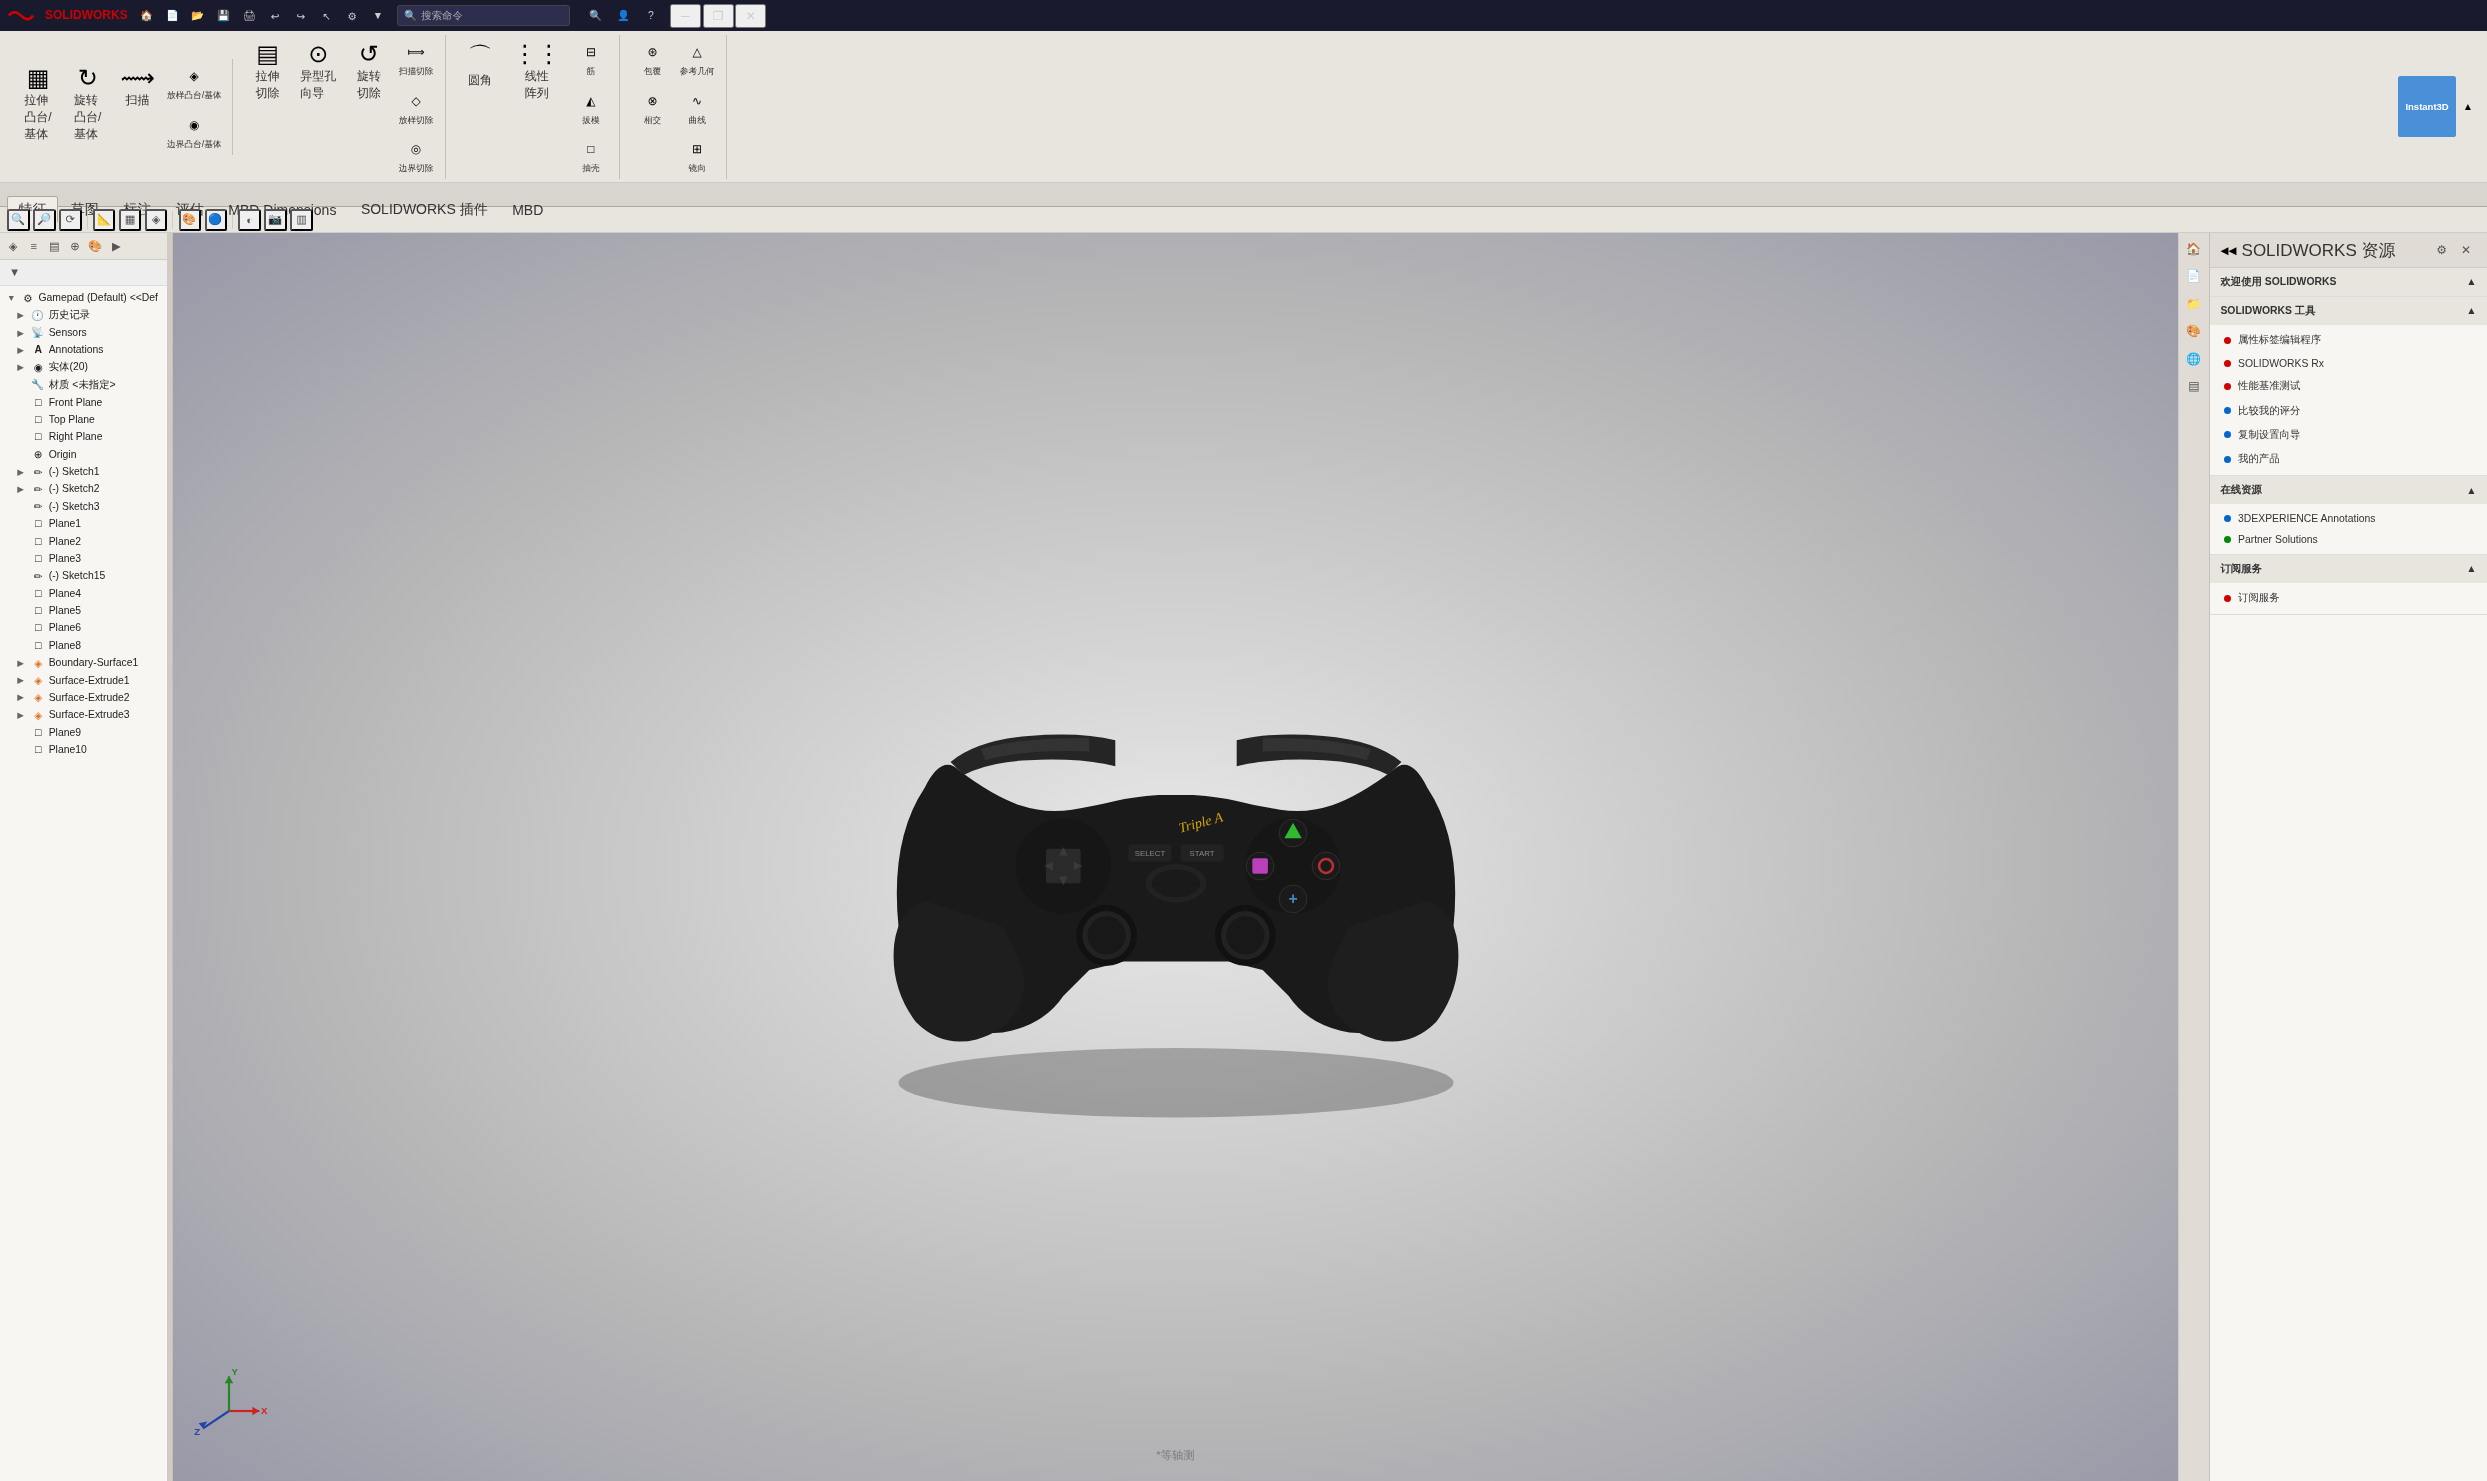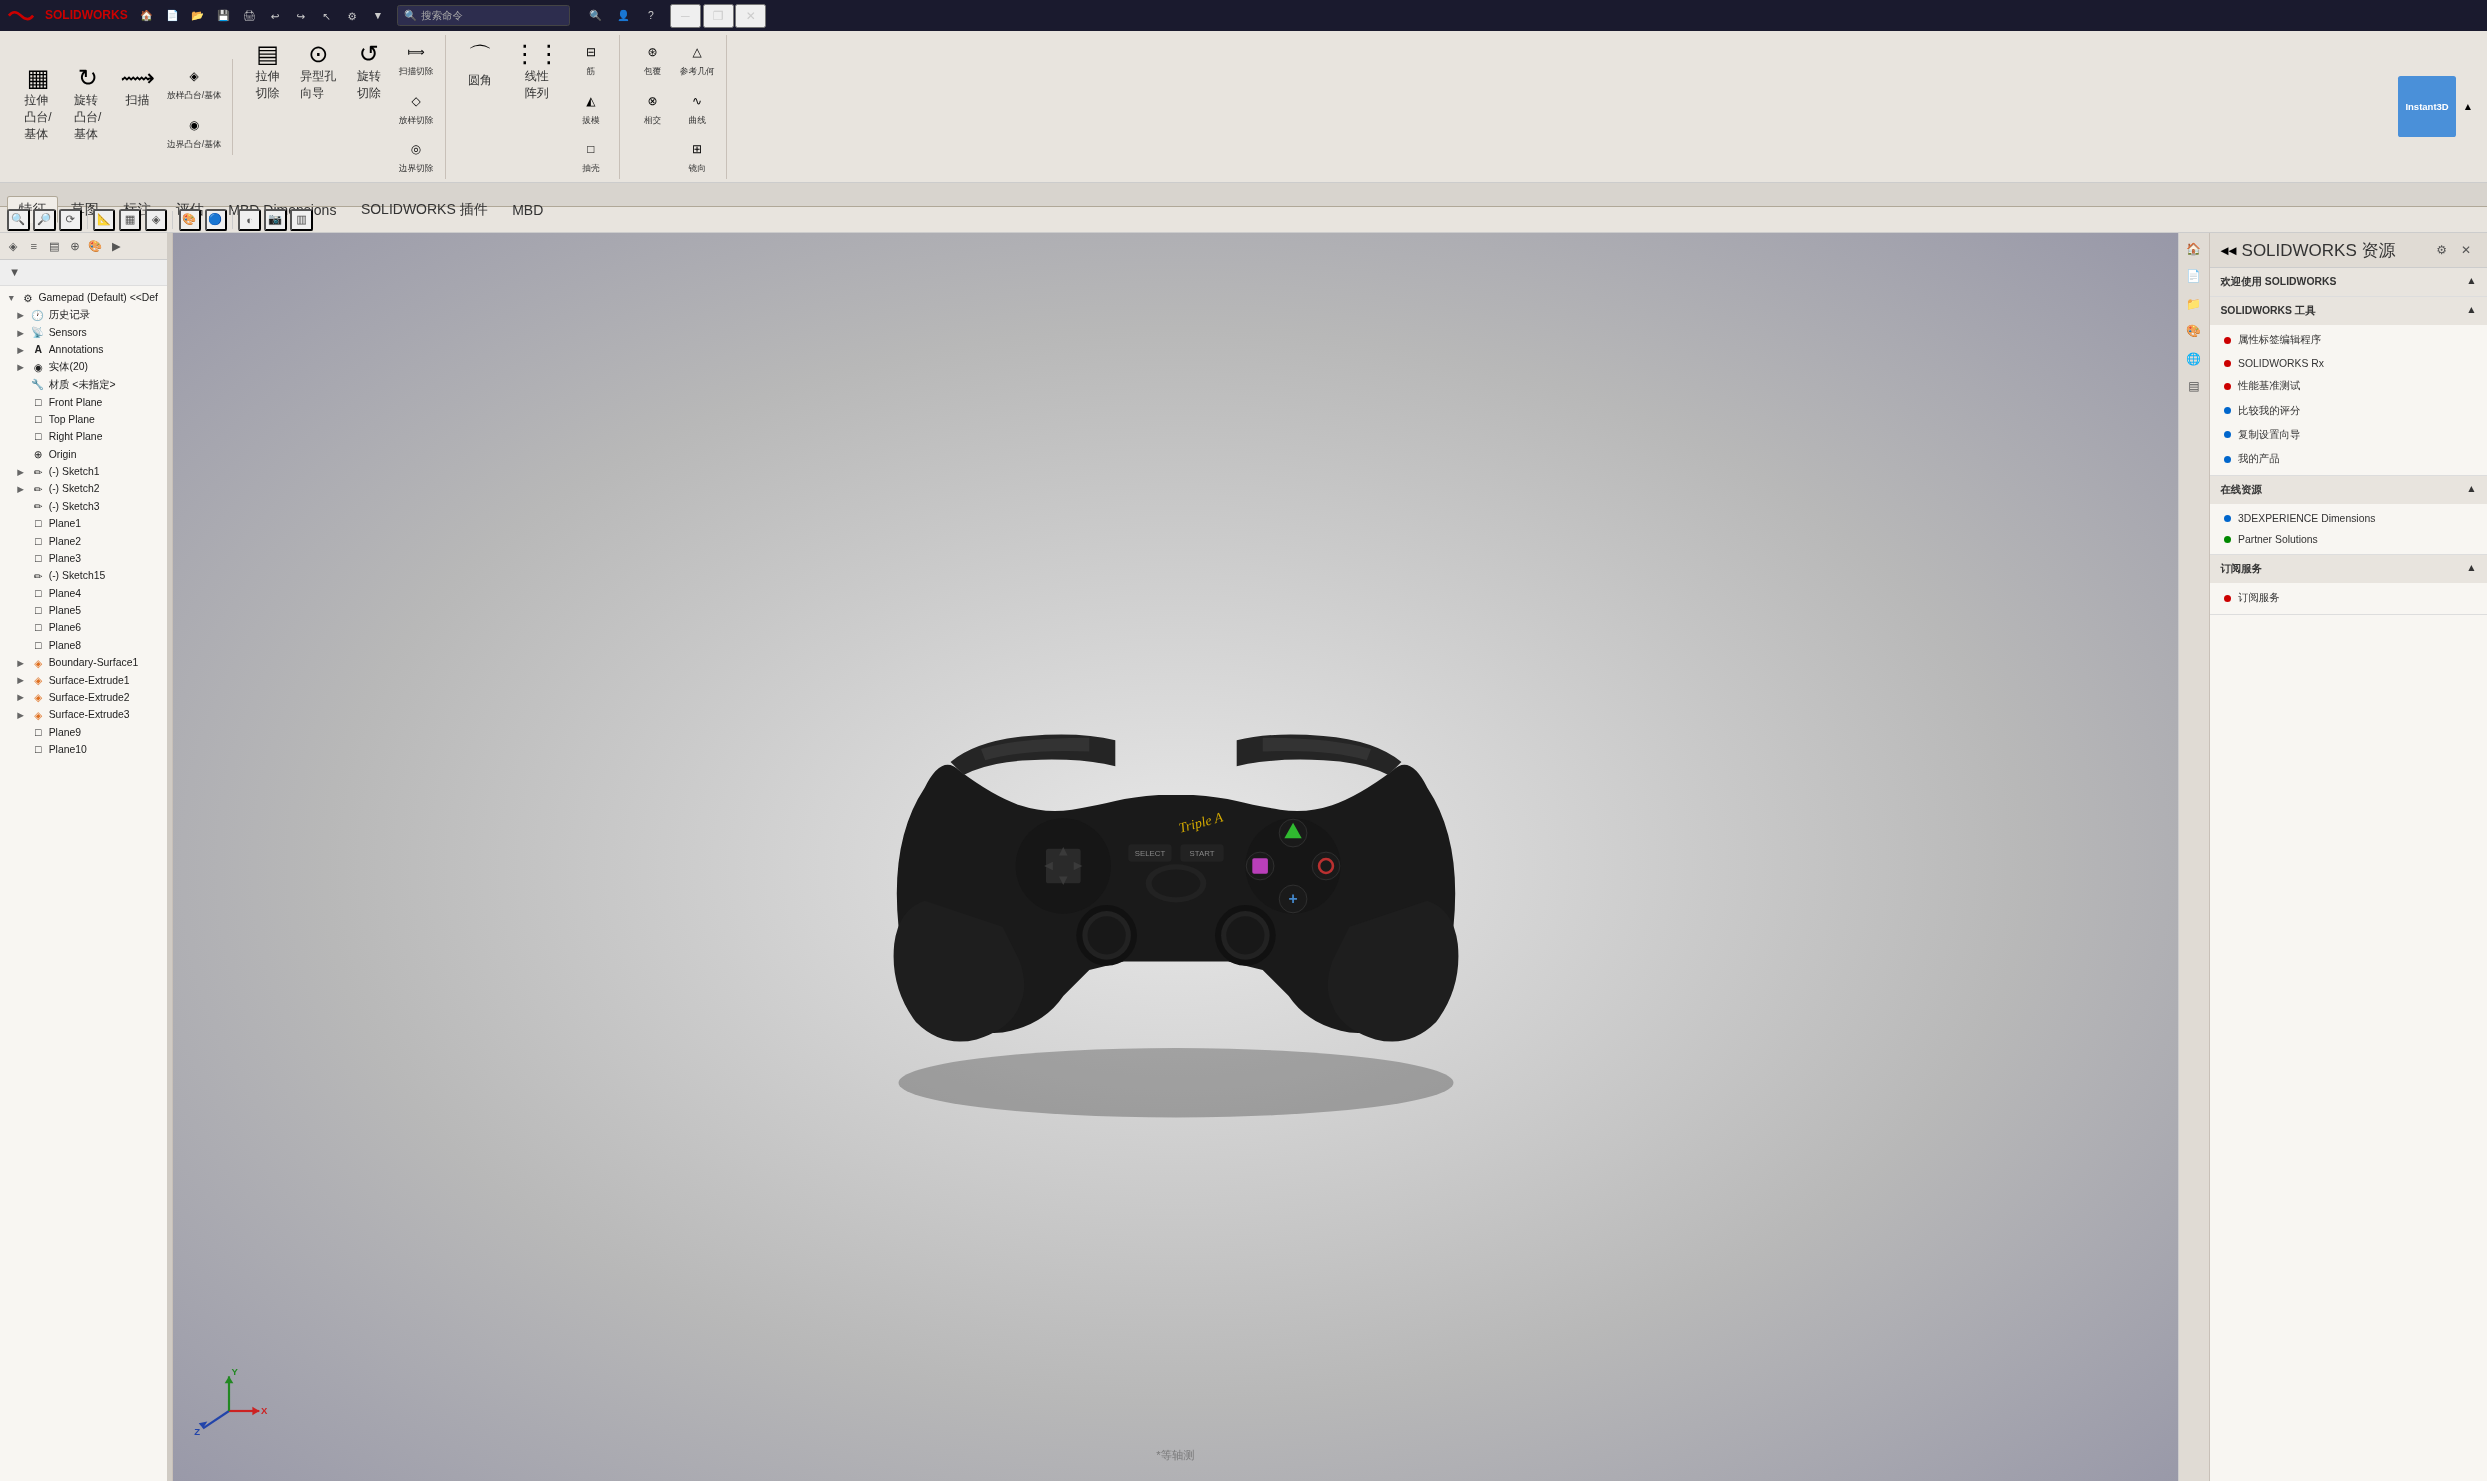--- a/index.html
+++ b/index.html
@@ -53,21 +53,21 @@
 
     
     #right-panel { width: 278px; background: #f8f6f2; border-left: 0.9px solid #c8c0b8; display: flex; flex-direction: column; }
     #rp-header { background: #e0dbd4; padding: 5.2px 10.4px; display: flex; align-items: center; justify-content: space-between; border-bottom: 0.9px solid #ccc; }
     #rp-header .rp-title { font-weight: normal; font-size: 17px; color: #333; }
     #rp-header .rp-icons { display: flex; gap: 3.5px; }
     #rp-header .rp-icon { width: 21px; height: 21px; display: flex; align-items: center; justify-content: center; cursor: pointer; color: #555; font-size: 12px; }
 
     #rp-content { flex: 1; overflow-y: auto; padding: 0; }
     .rp-section { border-bottom: 0.9px solid #ddd; }
-    .rp-section-header { display: flex; align-items: flex-start; justify-content: space-between; padding: 7px 10.4px; background: #e8e4de; cursor: pointer; font-size: 10.4px; font-weight: bold; color: #333; }
+    .rp-section-header { display: flex; align-items: center; justify-content: space-between; padding: 7px 10.4px; background: #e8e4de; cursor: pointer; font-size: 10.4px; font-weight: bold; color: #333; }
     .rp-section-content { padding: 3.5px 0; }
     .rp-item { display: flex; align-items: center; gap: 7px; padding: 5.2px 14px; cursor: pointer; font-size: 10.4px; color: #333; }
     .rp-item .ri-dot { width: 7px; height: 7px; border-radius: 50%; background: #cc0000; flex-shrink: 0; }
     .rp-item .ri-dot.blue { background: #0066cc; }
     .rp-item .ri-dot.green { background: #008800; }
 
     
     #sidebar-icons { width: 31px; background: #e0dbd4; border-left: 0.9px solid #ccc; display: flex; flex-direction: column; align-items: center; padding: 3.5px 0; gap: 3.5px; }
     .si-btn { width: 24px; height: 24px; display: flex; align-items: center; justify-content: center; cursor: pointer; border-radius: 2.6px; color: #555; font-size: 12px; }
 
@@ -580,21 +580,21 @@
       </div>
 
       <div class="rp-section">
         <div class="rp-section-header">
           <span>在线资源</span>
           <span>▲</span>
         </div>
         <div class="rp-section-content">
           <div class="rp-item">
             <div class="ri-dot blue"></div>
-            <span>3DEXPERIENCE Dimensions</span>
+            <span>3DEXPERIENCE Annotations</span>
           </div>
           <div class="rp-item">
             <div class="ri-dot green"></div>
             <span>Partner Solutions</span>
           </div>
         </div>
       </div>
 
       <div class="rp-section">
         <div class="rp-section-header">

